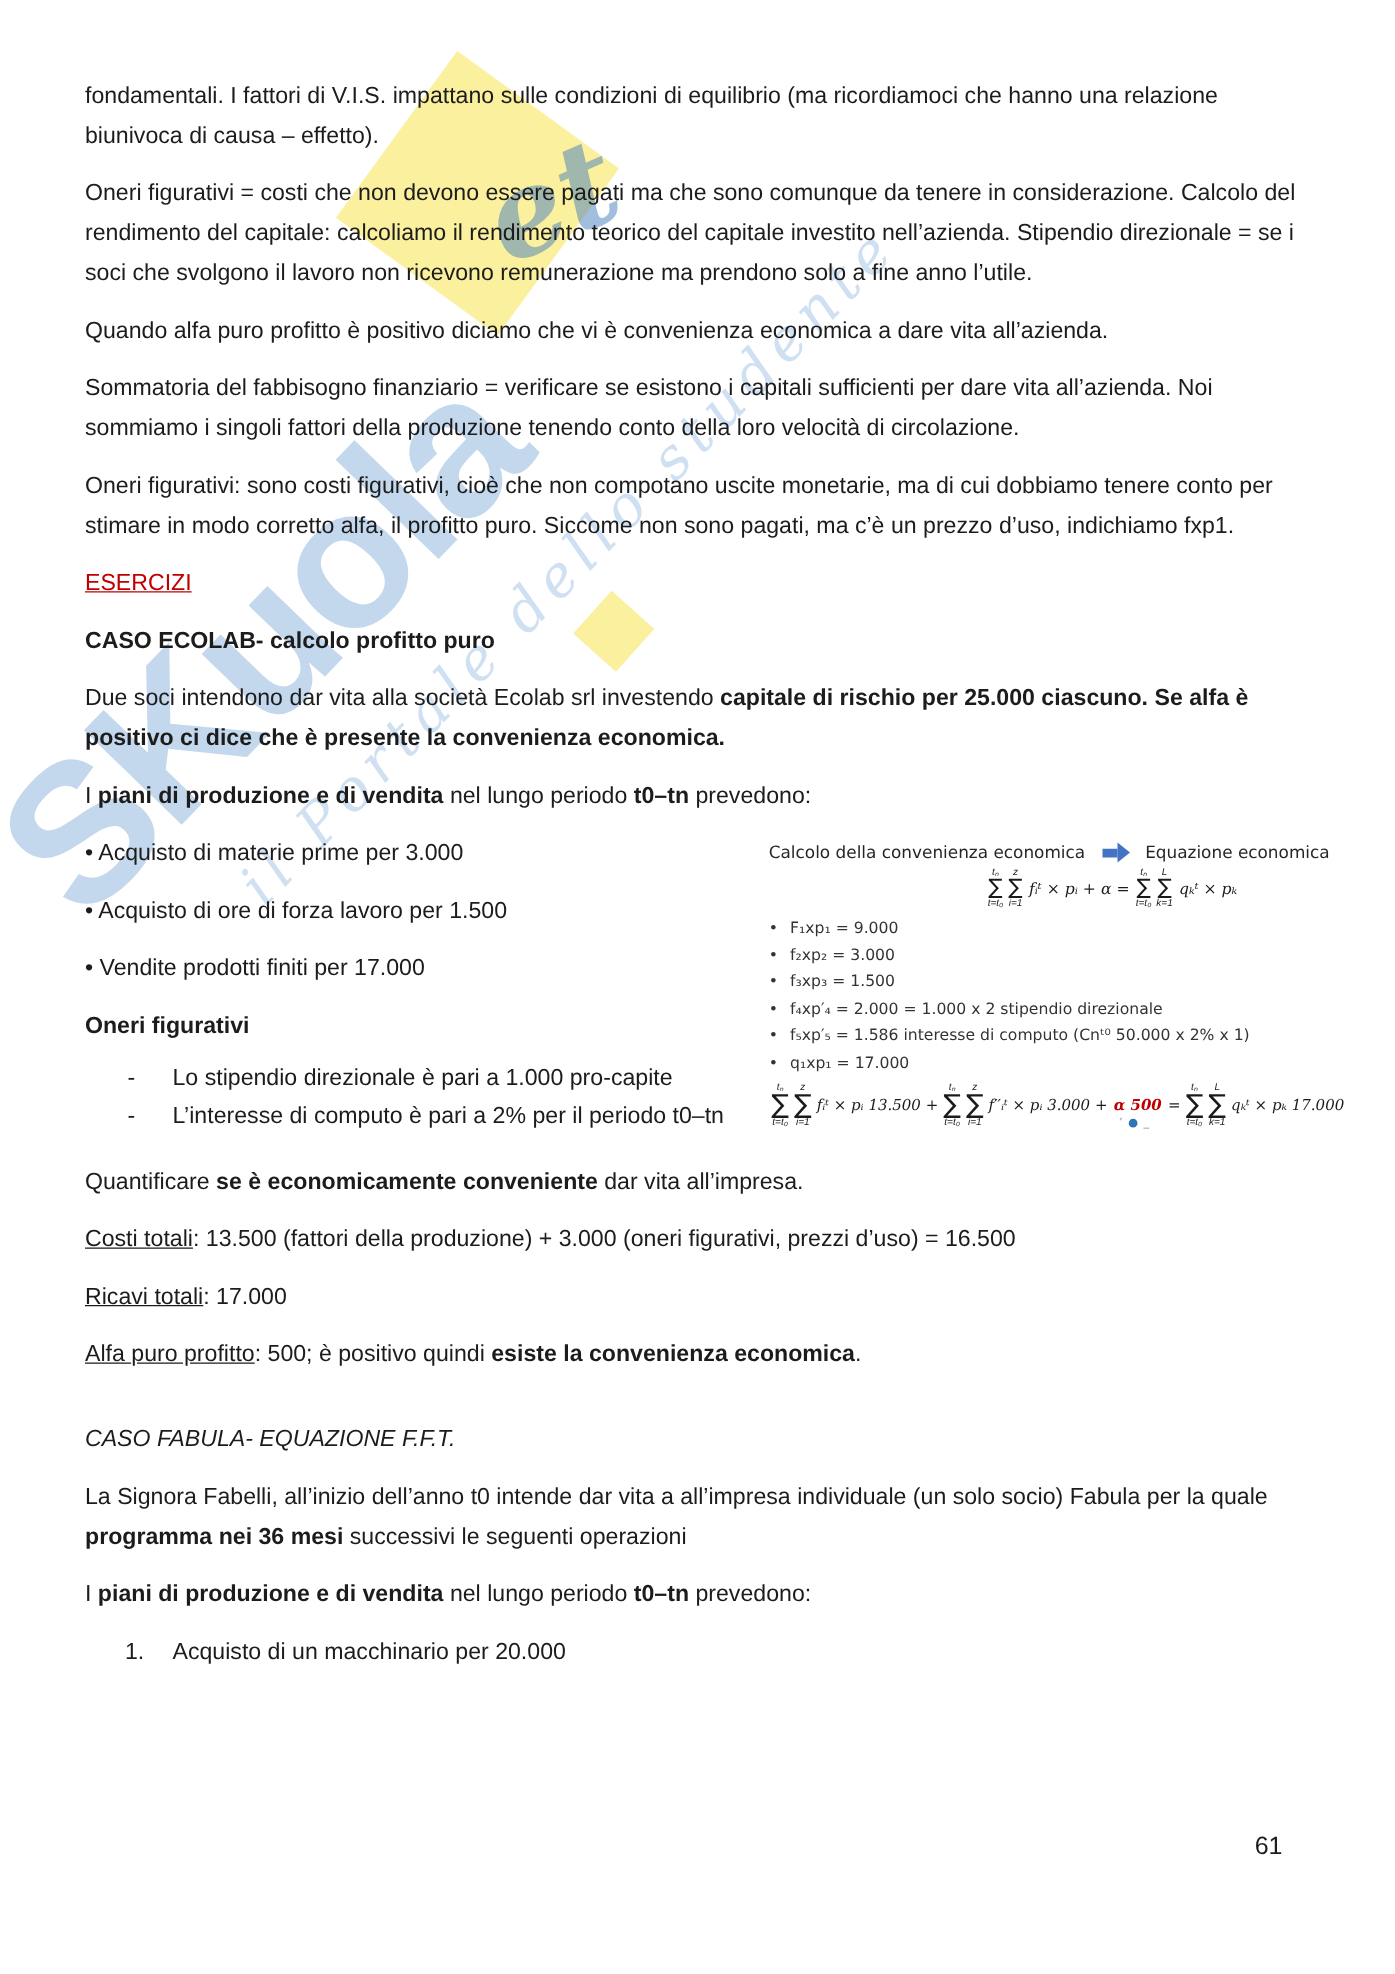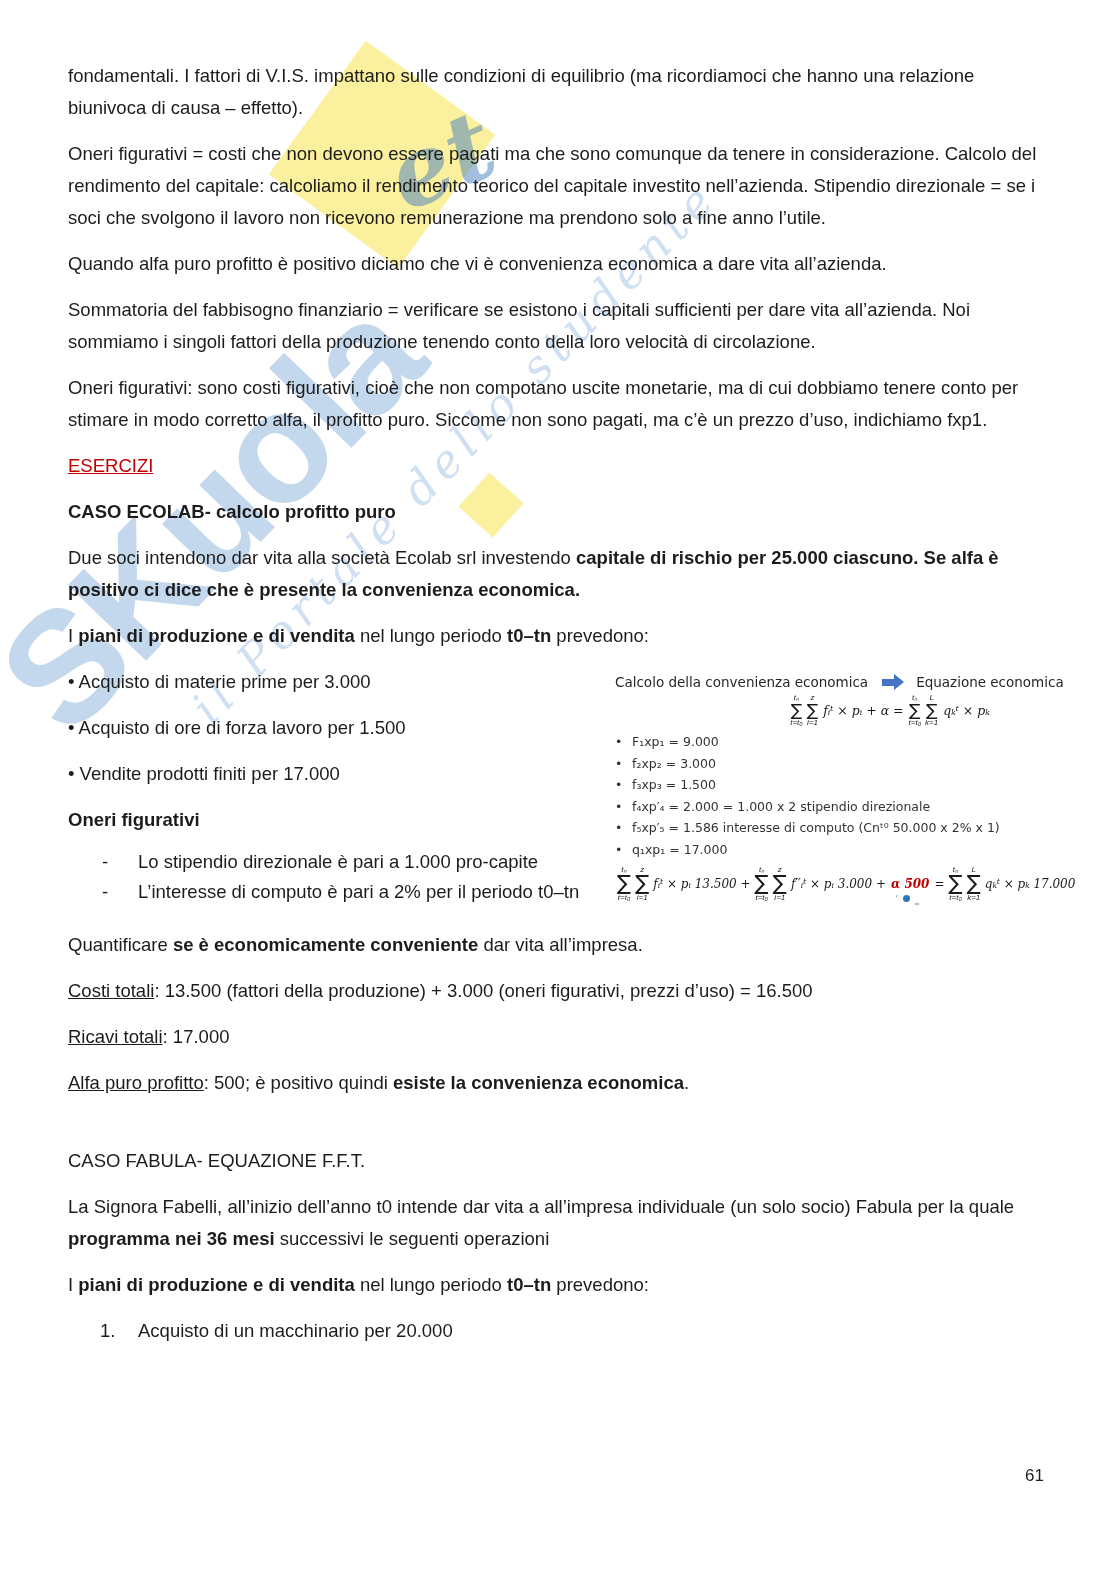--- a/index.html
+++ b/index.html
@@ -31,22 +31,22 @@
   .doc-bullet{font-size:18.5px;line-height:32px;margin:0 0 14px 0;}
   .first-bullet{margin-top:14px;}
   .oneri-head{margin-bottom:11px;}
   .dash-item{display:flex;margin-left:34px;font-size:18.5px;line-height:30px;}
   .dash-marker{width:36px;flex:none;}
   .num-item{display:flex;margin-left:32px;font-size:18.5px;line-height:32px;}
   .num-marker{width:38px;flex:none;}
   .two-col{display:flex;margin:0 -60px 22px 0;}
   .col-left{width:547px;flex:none;}
   .col-right{flex:1;min-width:0;}
-  .caso-fabula{margin-top:46px;}
-  .page-num{position:absolute;top:1466px;right:72px;font-size:17px;z-index:1;}
+  .caso-fabula{margin-top:36px;font-style:italic;}
+  .page-num{position:absolute;top:1466px;right:90px;font-size:20px;z-index:1;}
   
   .slide{font-family:"DejaVu Sans",sans-serif;color:#262626;padding-top:8px;}
   .slide-header{display:flex;align-items:center;font-size:13.5px;white-space:nowrap;}
   .arrow{display:inline-flex;align-items:center;margin:0 12px 0 14px;}
   .arrow-shaft{width:12px;height:7px;background:#4472c4;}
   .arrow-head{width:0;height:0;border-top:8px solid transparent;border-bottom:8px solid transparent;border-left:10px solid #4472c4;}
   .slide-formula{display:flex;align-items:center;justify-content:center;white-space:nowrap;
     font-size:12.5px;margin:3px 0 4px 56px;color:#1a1a1a;}
   .slide-formula .ftext{margin:0 3px;}
   .ftext{font-family:"DejaVu Serif","DejaVu Sans",serif;font-style:italic;}

